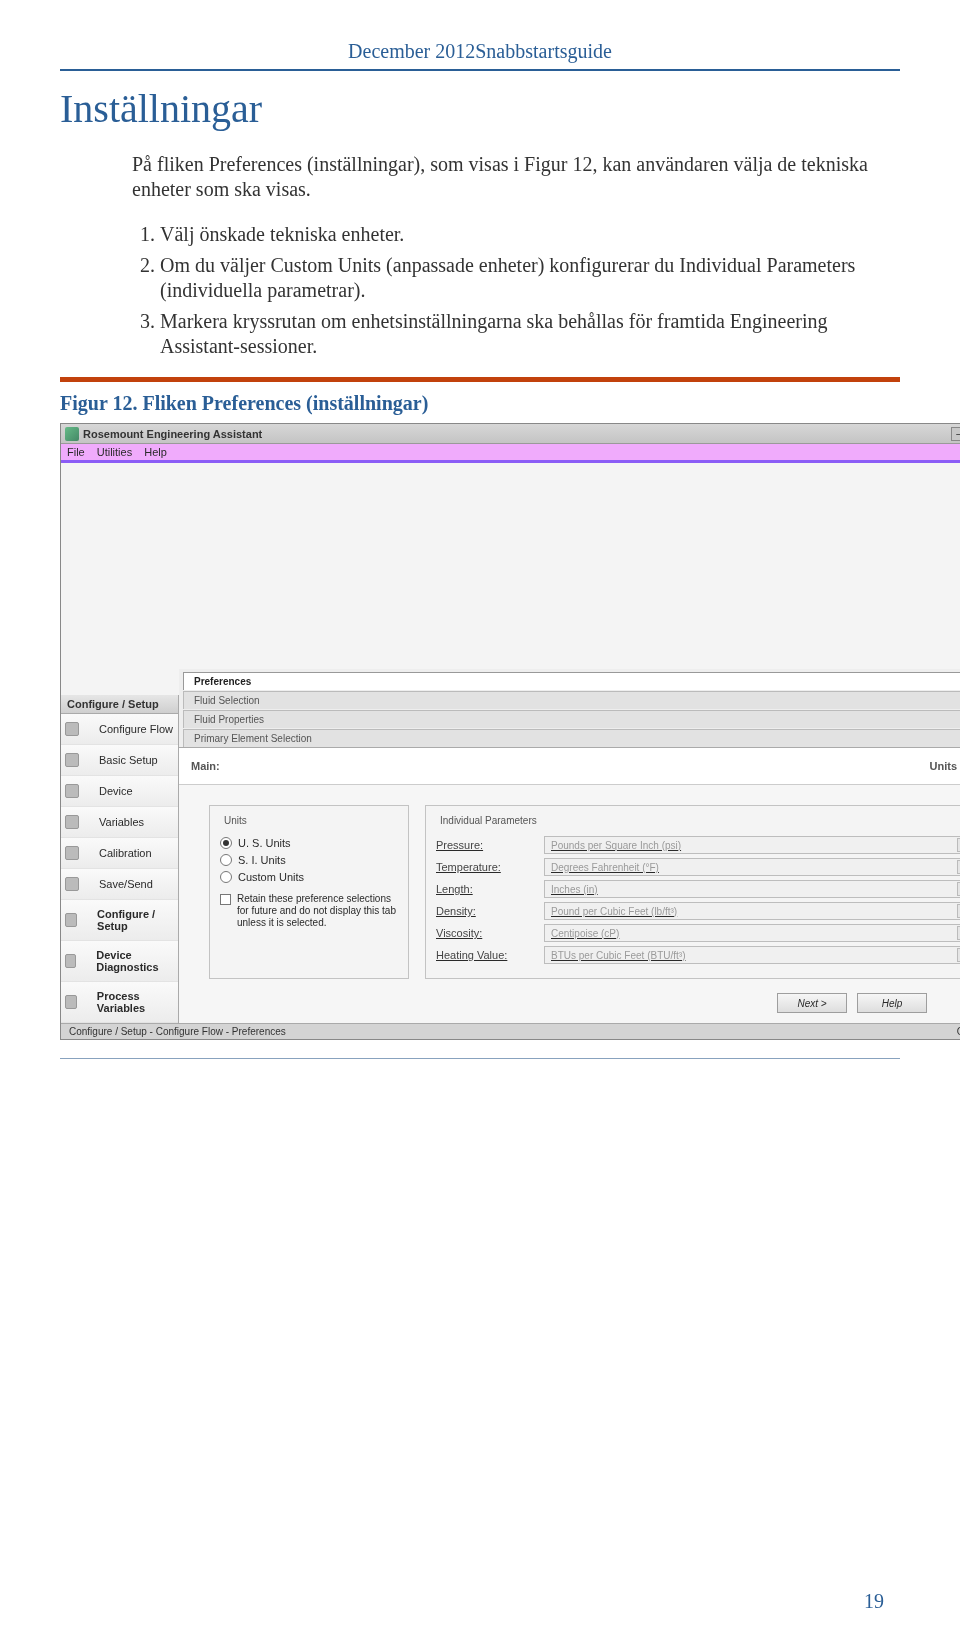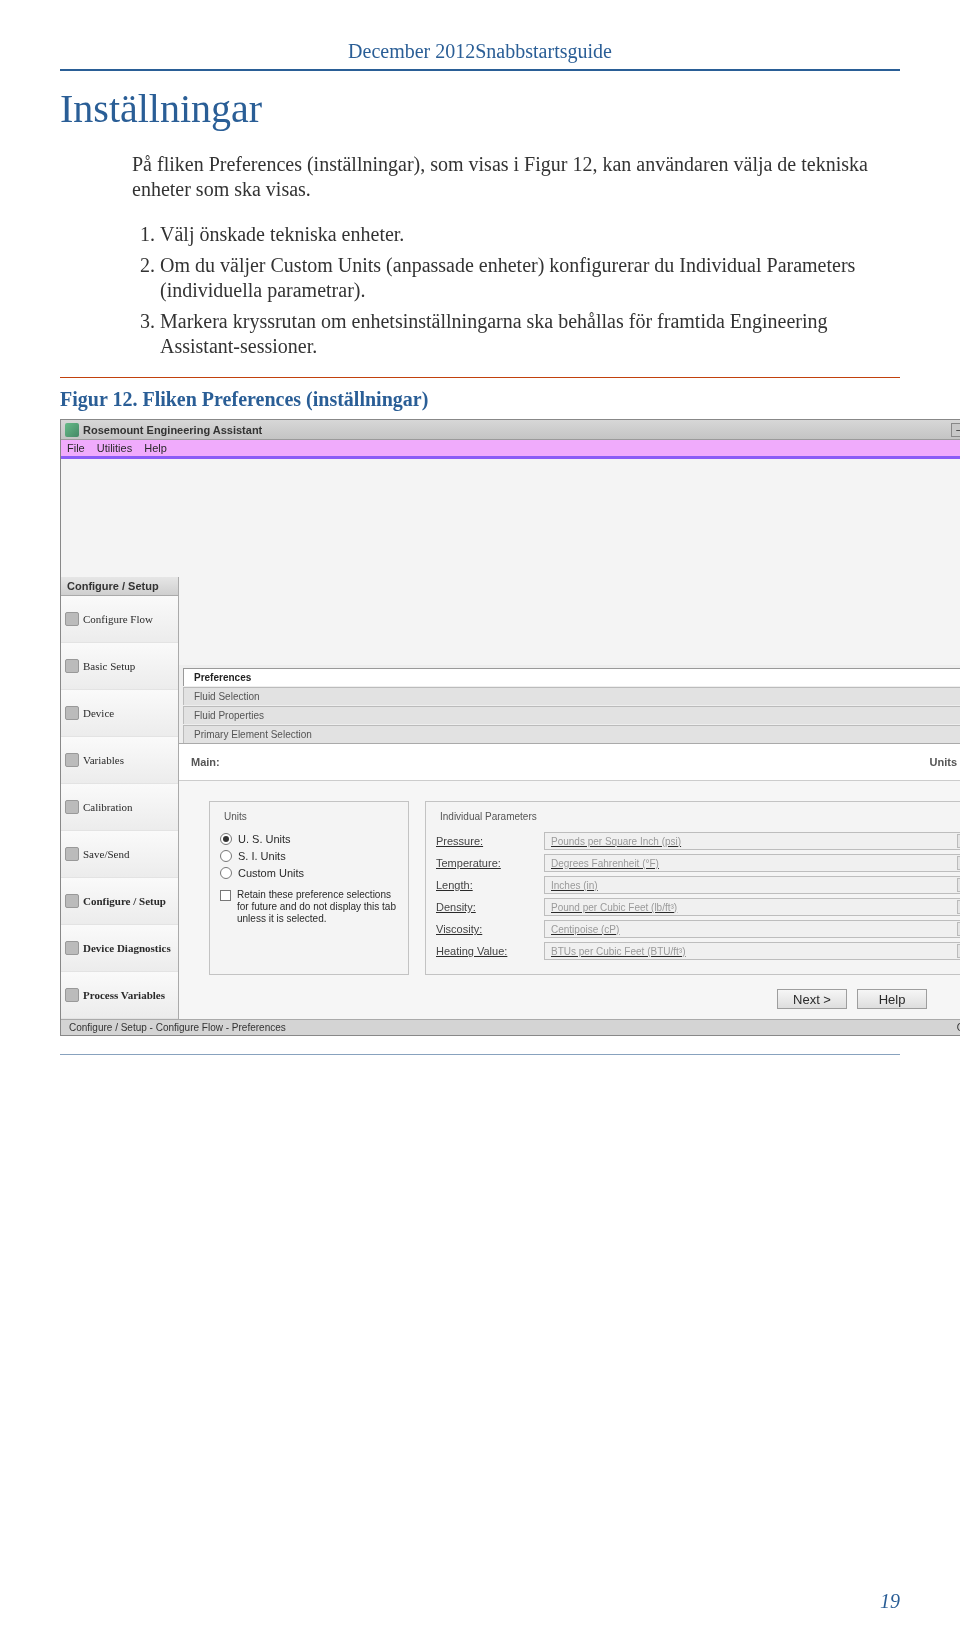--- a/index.html
+++ b/index.html
@@ -41,36 +41,35 @@
     font-size: 20px;
     line-height: 1.25;
     margin-left: 72px;
   }
   ol.steps { margin: 6px 0 18px 0; padding-left: 28px; }
   ol.steps li { margin-bottom: 6px; }
   .figure-caption {
     color: var(--brand);
     font-weight: 700;
     font-size: 20px;
-    border-top: 1px solid #c2410c;
+    border-top: 5px solid #c2410c;
     padding-top: 10px;
     margin-top: 6px;
     margin-bottom: 8px;
   }
   .figure-divider {
     border-top: 1px solid #88a2be;
     margin-top: 18px;
   }
   .pagenum {
     position: absolute;
-    right: 60px;
+    right: 76px;
     bottom: 34px;
     color: var(--brand);
     font-size: 20px;
-    font-style: italic;
   }
 
   
   .app {
     width: 948px;
     margin: 0 auto;
     font-family: Tahoma, Arial, sans-serif;
     font-size: 11px;
     color: #2a2a2a;
     border: 1px solid #888;
@@ -99,24 +98,23 @@
   }
   .nav-head {
     background: linear-gradient(#e6e6e6,#cfcfcf);
     border-bottom:1px solid #aaa;
     padding:3px 6px;
     font-weight:bold;
     color:#333;
   }
   .nav-items { flex:1; overflow:auto; }
   .nav-item {
-    display:flex; align-items:center; gap:4px;
-    padding:16px 4px; border-bottom:1px solid #e3e3e3;
+    display:flex; align-items:center; gap:20px;
+    padding:8px 4px; border-bottom:1px solid #e3e3e3;
     background: linear-gradient(#fafafa,#ececec);
-    font-family: Liberation Serif, serif;
   }
   .nav-icon { width:14px;height:14px; background:#bbb; border:1px solid #999; border-radius:2px; }
   .nav-bottom .nav-item { font-weight:bold; }
 
   .content { flex:1; display:flex; flex-direction:column; background:#f6f6f6; }
   .tabs { display:flex; padding:3px 4px 0 4px; border-bottom:1px solid #aaa; background:#eee; gap:1px;flex-direction:column; }
   .tab {
     padding:3px 10px; background:#e2e2e2; border:1px solid #bbb; border-bottom:none;
     font-size:10px; color:#555;
   }
@@ -155,21 +153,21 @@
   .dropdown {
     flex:1; height:18px; border:1px solid #bdbdbd; background:#fff;
     display:flex; align-items:center; justify-content:space-between;
     padding:0 2px 0 6px; color:#9a9a9a; font-size:10px;
   }
   .dropdown.disabled { background:#f0f0f0; }
   .dd-btn { width:16px;height:14px; background:#e5e5e5;border:1px solid #bbb; display:flex;align-items:center;justify-content:center;font-size:9px;color:#666;}
 
   .content-fill { flex:1; }
   .buttons-row { display:flex; justify-content:flex-end; gap:10px; padding:6px 80px 10px 10px; }
-  .btn { width:70px; height:20px; background:linear-gradient(#f6f6f6,#dedede); border:1px solid #9e9e9e; font-size:13px; display:flex;align-items:center;justify-content:center; }
+  .btn { width:70px; height:20px; background:linear-gradient(#f6f6f6,#dedede); border:1px solid #9e9e9e; font-size:10px; display:flex;align-items:center;justify-content:center;font-style:italic; }
 
   .statusbar { display:flex; justify-content:space-between; padding:2px 8px; background:#d4d4d4; border-top:1px solid #aaa; font-size:10px; color:#333;}
 
 </style>
 </head>
 <body>
 
 <div class="header-row">
   <span>December 2012</span>
   <span>Snabbstartsguide</span>

